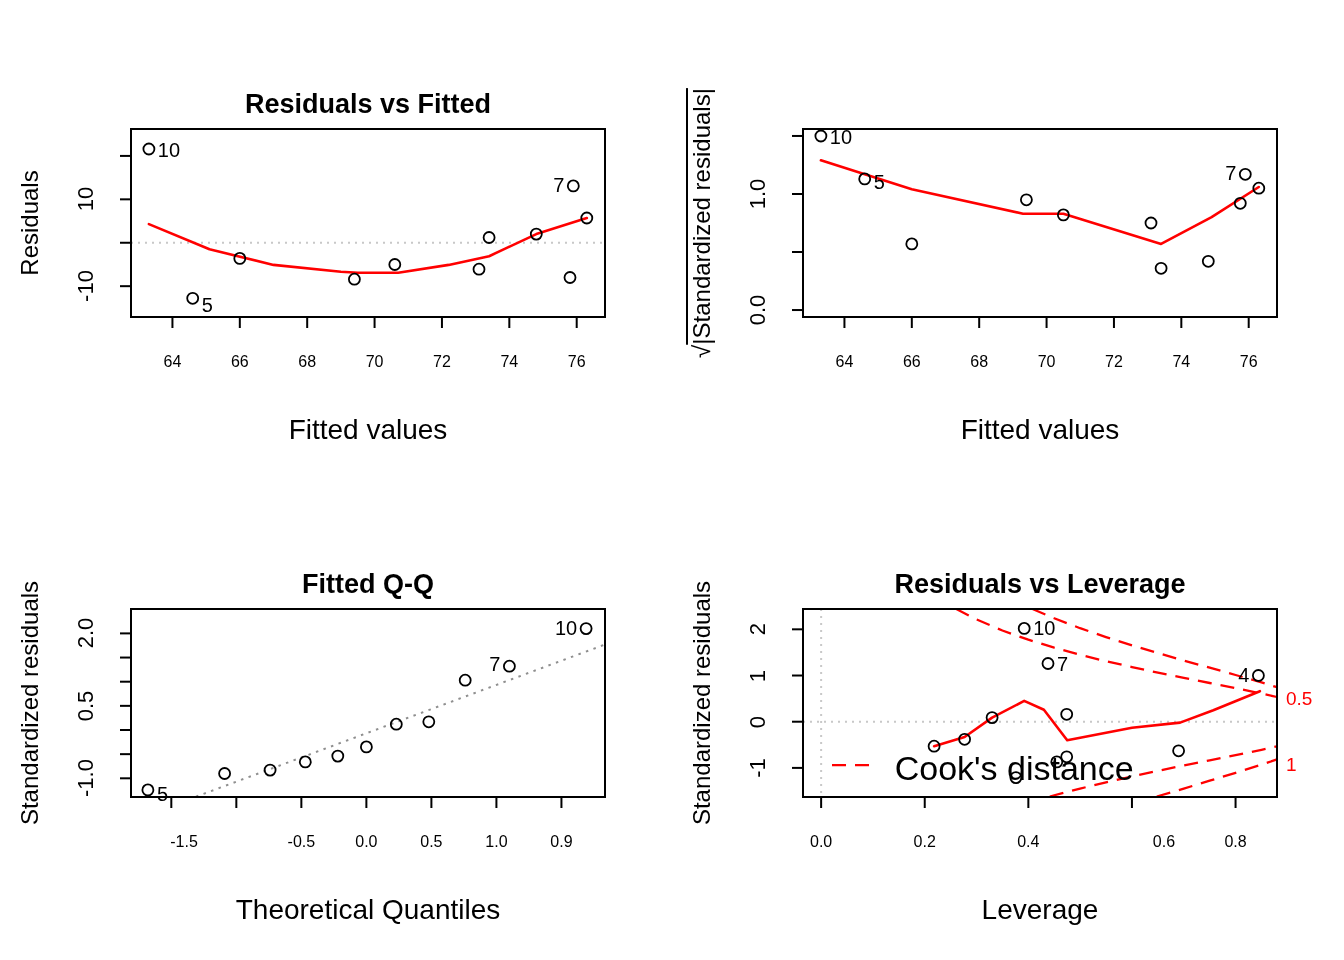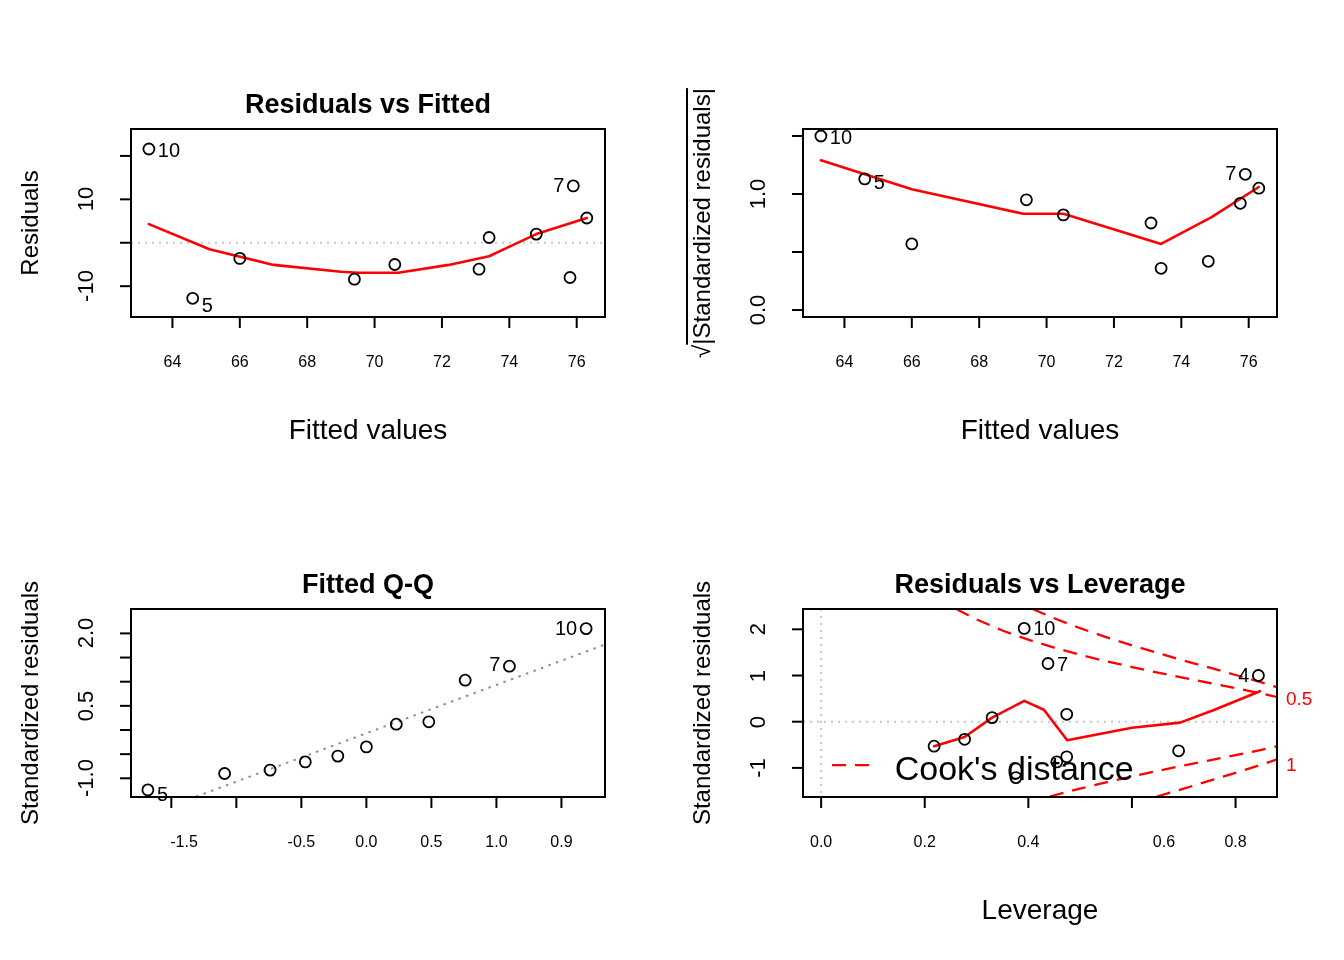--- a/index.html
+++ b/index.html
@@ -146,20 +146,21 @@
       <div class="txt t-tick-x" style="left: 431.395px; top: 362px;">0.5</div>
       <div class="txt t-tick-x" style="left: 496.416px; top: 362px;">1.0</div>
       <div class="txt t-tick-x" style="left: 561.436px; top: 362px;">0.9</div>
       <div class="txt t-tick-y" style="left: 86px; top: 298.306px;">-1.0</div>
       <div class="txt t-tick-y" style="left: 86px; top: 225.85px;">0.5</div>
       <div class="txt t-tick-y" style="left: 86px; top: 153.394px;">2.0</div>
       <div class="txt t-pt side-r" style="left: 156.905px; top: 313.899px;">5</div>
       <div class="txt t-pt side-l" style="left: 500.42px; top: 184.24px;">7</div>
       <div class="txt t-pt side-l" style="left: 577.144px; top: 147.563px;">10</div>
       <div class="txt t-title" style="left: 368px; top: 104px;">Fitted Q-Q</div>
+      <div class="txt t-axis" style="left: 368px; top: 430px;">Theoretical Quantiles</div>
       <div class="txt t-axis-y" style="left: 30px; top: 223px;">Standardized residuals</div>
     </div>
   <div class="panel" id="p3" style="left:672px;top:480px;">
       <svg width="672" height="480" viewBox="0 0 672 480">
         <line x1="131" x2="605" y1="241.7076167076167" y2="241.7076167076167" stroke="#c8c8c8" stroke-width="2" stroke-dasharray="2 5"></line>
         <line x1="149.13114754098362" x2="149.13114754098362" y1="129" y2="317" stroke="#c8c8c8" stroke-width="2" stroke-dasharray="2 5"></line>
         <polyline points="284.3,129.0 304.5,139.4 330.4,150.5 356.3,159.7 382.2,167.7 408.1,174.8 434.0,181.2 460.0,187.1 485.9,192.6 511.8,197.9 537.7,203.0 563.6,208.2 589.5,213.6 605.0,217.0" fill="none" stroke="#ff0000" stroke-width="2.3" stroke-dasharray="14 9"></polyline>
         <polyline points="360.5,129.0 382.2,138.3 408.1,148.2 434.0,157.1 460.0,165.4 485.9,173.1 511.8,180.5 537.7,187.7 563.6,195.0 589.5,202.4 605.0,207.2" fill="none" stroke="#ff0000" stroke-width="2.3" stroke-dasharray="14 9"></polyline>
         <polyline points="377.8,316.5 408.1,308.6 434.0,302.3 460.0,296.4 485.9,290.8 511.8,285.5 537.7,280.4 563.6,275.2 589.5,269.8 605.0,266.4" fill="none" stroke="#ff0000" stroke-width="2.3" stroke-dasharray="14 9"></polyline>
         <polyline points="484.8,316.5 511.8,308.6 537.7,300.7 563.6,292.8 589.5,284.7 605.0,279.4" fill="none" stroke="#ff0000" stroke-width="2.3" stroke-dasharray="14 9"></polyline>

